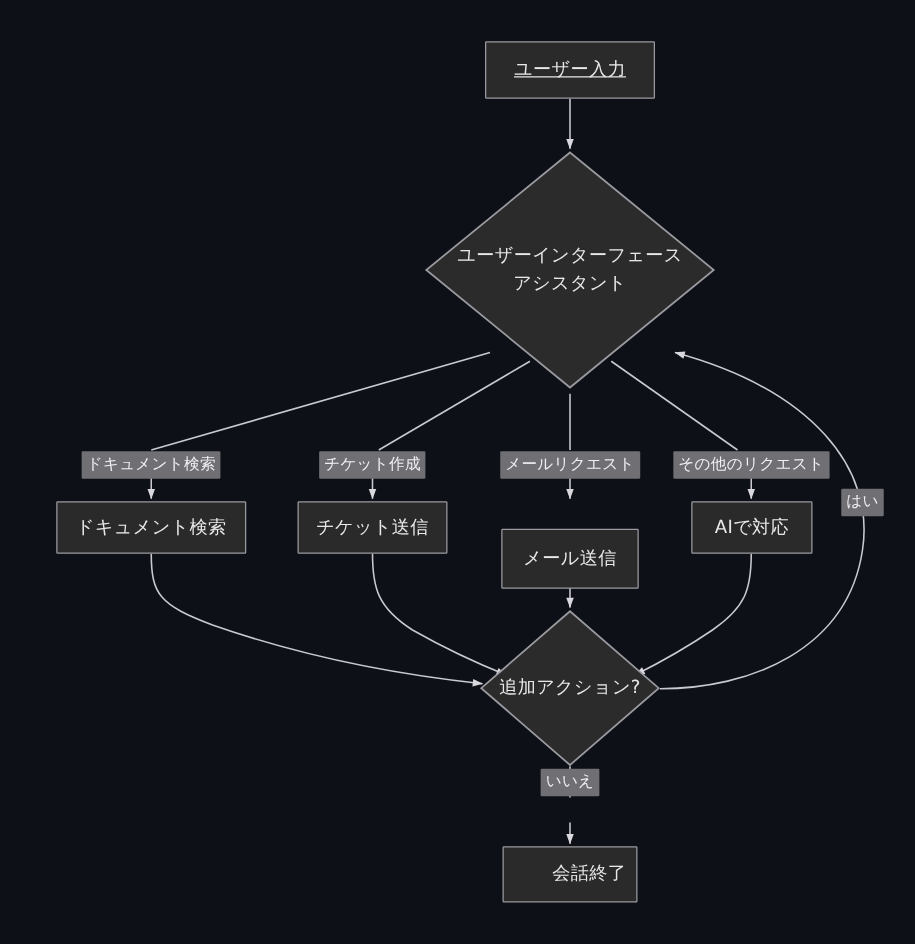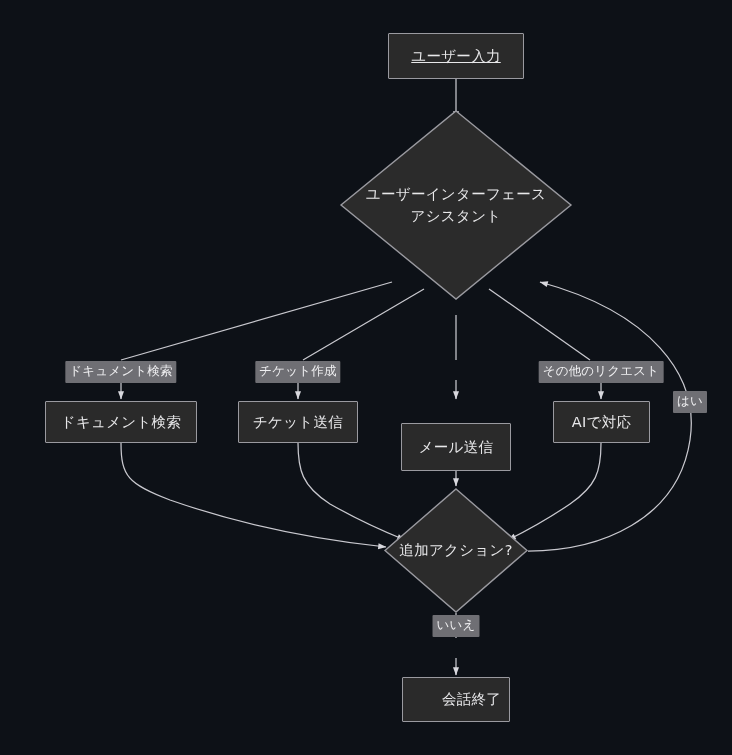--- a/index.html
+++ b/index.html
@@ -122,35 +122,38 @@
 
       <path d="M456,613 L456,638"></path>
       <path d="M456,658 L456,675" marker-end="url(#arrow)"></path>
     </g>
   </svg>
 
   <div class="node box" style="left:388px; top:33px; width:136px; height:46px;text-decoration:underline;">
     <span>ユーザー入力</span>
   </div>
 
-  <div class="diamond-wrap" style="left:340px; top:110px; width:232px; height:190px;">
+  <div class="diamond-wrap" style="left:340px; top:121px; width:232px; height:190px;">
     <svg width="232" height="190" viewBox="0 0 232 190">
       <polygon points="116,1 231,95 116,189 1,95" fill="#2b2b2b" stroke="#9a9aa0" stroke-width="1.4"></polygon>
     </svg>
     <div class="diamond-label">
       <span>ユーザーインターフェース</span>
       <span>アシスタント</span>
     </div>
   </div>
 
   <div class="edge-label" style="left:121px; top:361px;">
     <span>ドキュメント検索</span>
   </div>
   <div class="edge-label" style="left:298px; top:361px;">
     <span>チケット作成</span>
+  </div>
+  <div class="edge-label" style="left:456px; top:361px;">
+    <span>メールリクエスト</span>
   </div>
   <div class="edge-label" style="left:601px; top:361px;">
     <span>その他のリクエスト</span>
   </div>
 
   <div class="node box" style="left:45px; top:401px; width:152px; height:42px;">
     <span>ドキュメント検索</span>
   </div>
 
   <div class="node box" style="left:238px; top:401px; width:120px; height:42px;">

